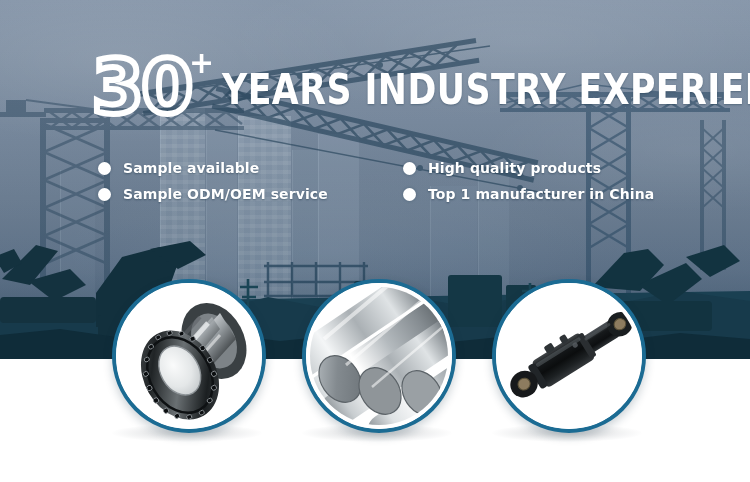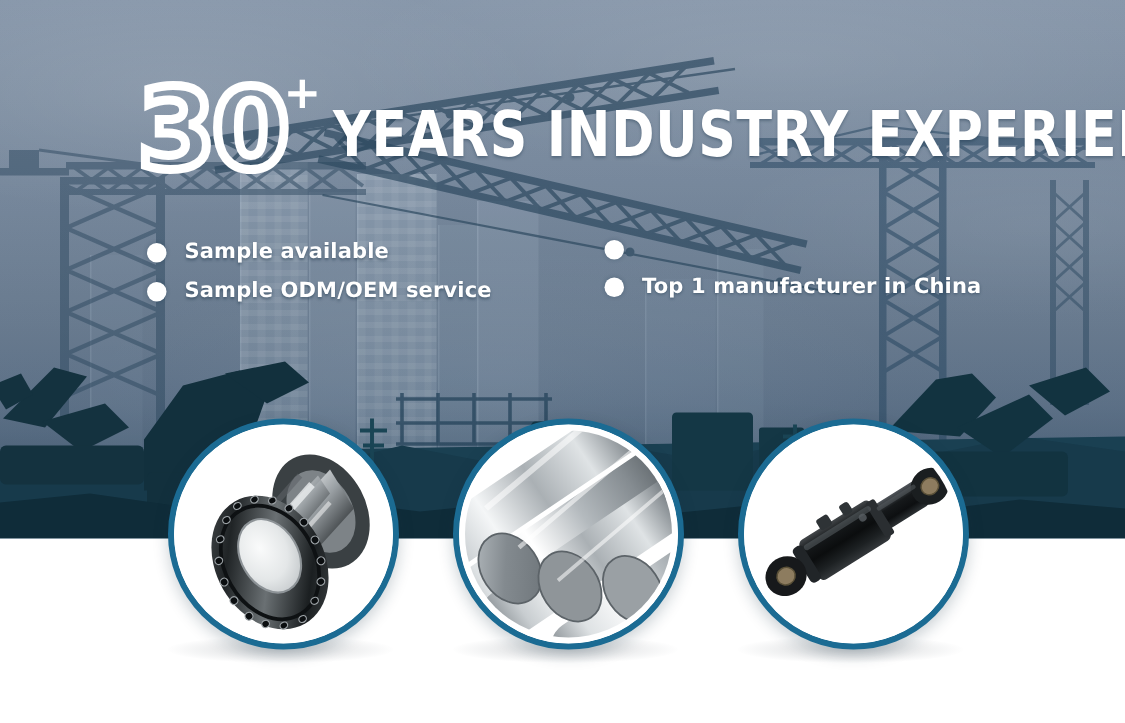--- a/index.html
+++ b/index.html
@@ -354,20 +354,21 @@
         <span class="bul-text">Sample available</span>
       </div>
       <div class="bullet">
         <span class="dot"></span>
         <span class="bul-text">Sample ODM/OEM service</span>
       </div>
     </div>
     <div class="bul-col right">
       <div class="bullet">
         <span class="dot"></span>
+        <span class="bul-text">High quality products</span>
       </div>
       <div class="bullet">
         <span class="dot"></span>
         <span class="bul-text">Top 1 manufacturer in China</span>
       </div>
     </div>
   </div>
 
   <div class="circles">
 

